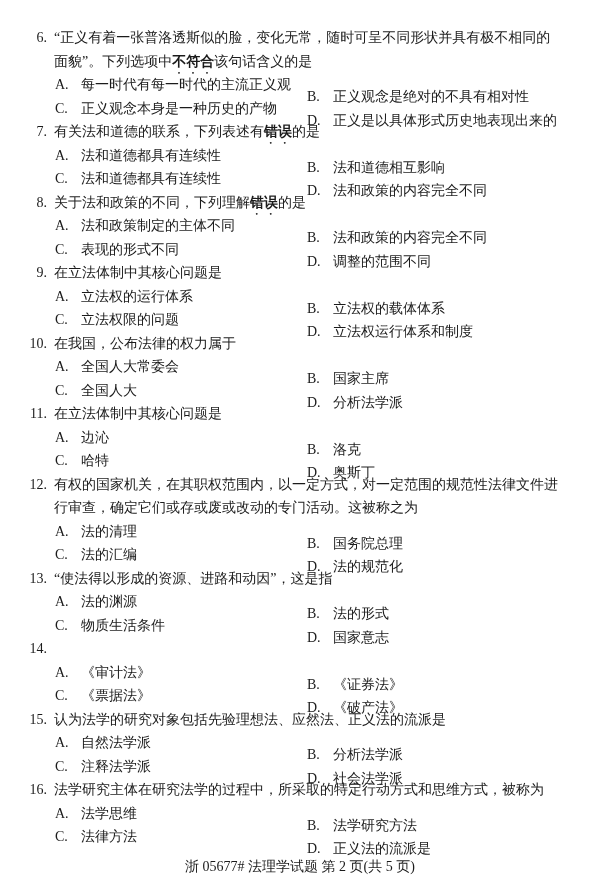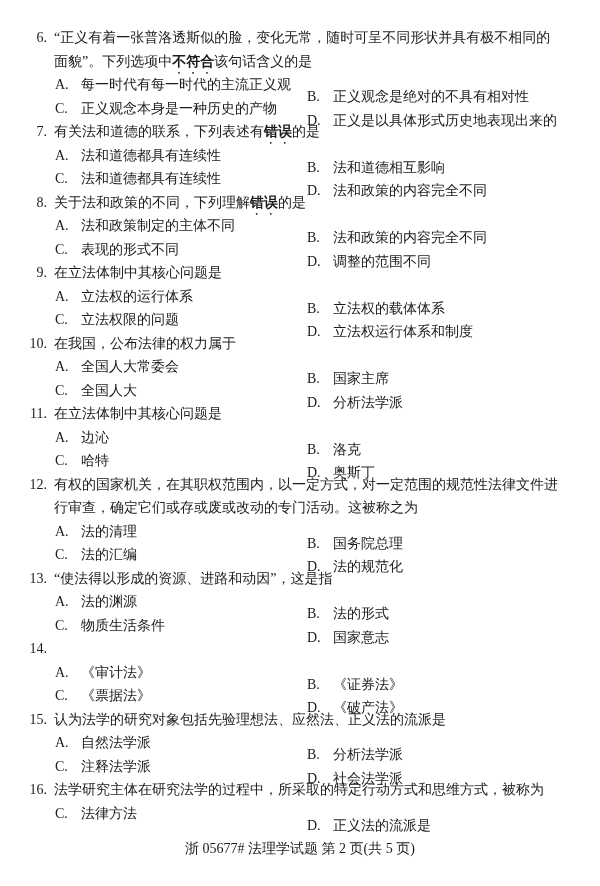--- a/index.html
+++ b/index.html
@@ -41,21 +41,21 @@
     width: 26px;
   }
   .emph {
     -webkit-text-emphasis: filled dot #1b1b1b;
     -webkit-text-emphasis-position: under right;
     text-emphasis: filled dot #1b1b1b;
     text-emphasis-position: under right;
     font-weight: bold;
   }
   .footer {
-    margin-top: 12px;
+    margin-top: 6px;
     text-align: center;
     height: 23.5px;
     line-height: 23.5px;
   }
 </style>
 </head>
 <body>
 
 <div class="page">
   <main>
@@ -106,17 +106,18 @@
         <div class="line opt-row"><span class="opt"><span class="opt-label">A.</span><span>《审计法》</span></span><span class="opt opt-right"><span class="opt-label">B.</span><span>《证券法》</span></span></div>
         <div class="line opt-row"><span class="opt"><span class="opt-label">C.</span><span>《票据法》</span></span><span class="opt opt-right"><span class="opt-label">D.</span><span>《破产法》</span></span></div>
       </section>
       <section class="question">
         <div class="line stem-line"><span class="qnum">15.</span><span>认为法学的研究对象包括先验理想法、应然法、正义法的流派是</span></div>
         <div class="line opt-row"><span class="opt"><span class="opt-label">A.</span><span>自然法学派</span></span><span class="opt opt-right"><span class="opt-label">B.</span><span>分析法学派</span></span></div>
         <div class="line opt-row"><span class="opt"><span class="opt-label">C.</span><span>注释法学派</span></span><span class="opt opt-right"><span class="opt-label">D.</span><span>社会法学派</span></span></div>
       </section>
       <section class="question">
         <div class="line stem-line"><span class="qnum">16.</span><span>法学研究主体在研究法学的过程中，所采取的特定行动方式和思维方式，被称为</span></div>
+        <div class="line opt-row"><span class="opt"><span class="opt-label">A.</span><span>法学思维</span></span><span class="opt opt-right"><span class="opt-label">B.</span><span>法学研究方法</span></span></div>
         <div class="line opt-row"><span class="opt"><span class="opt-label">C.</span><span>法律方法</span></span><span class="opt opt-right"><span class="opt-label">D.</span><span>正义法的流派是</span></span></div>
       </section>
     </main>
   <div class="footer">浙 05677# 法理学试题 第 2 页(共 5 页)</div>
 </div>
 
 </body></html>

